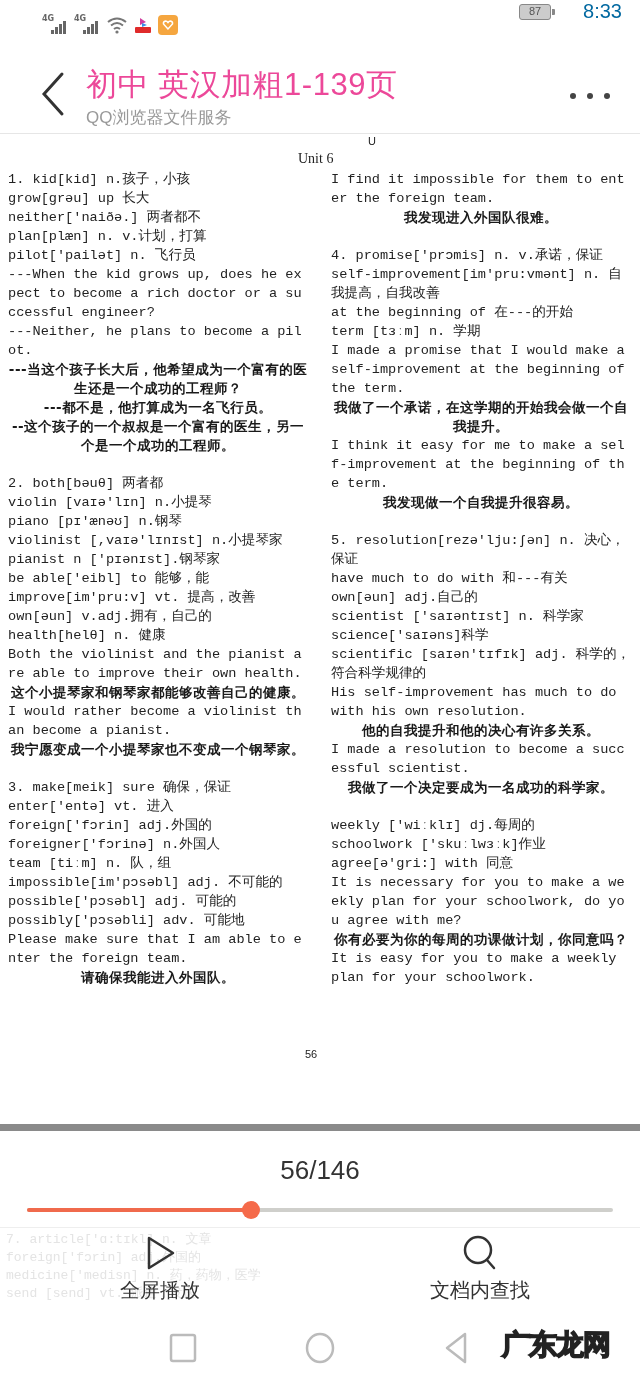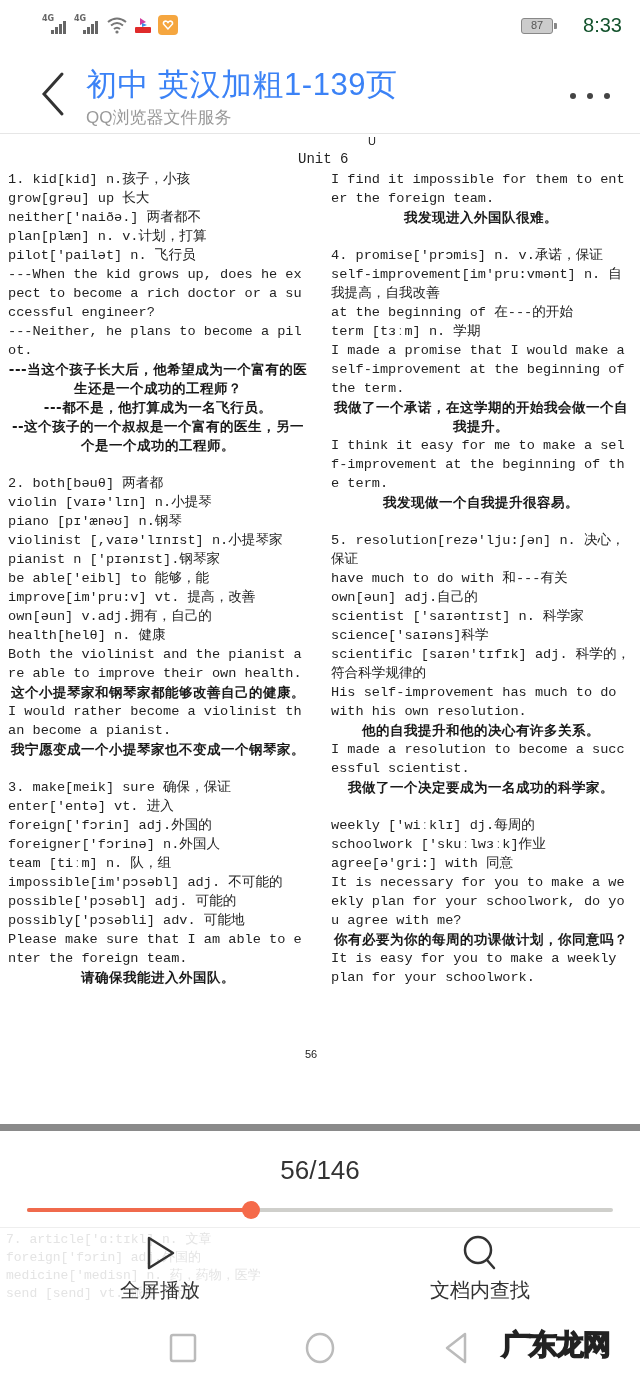--- a/index.html
+++ b/index.html
@@ -9,37 +9,37 @@
   
   .status-bar { position: absolute; left: 0; top: 0; width: 640px; height: 54px; }
   .sb-left { position: absolute; left: 42px; top: 14px; display: flex; align-items: center; gap: 6px; }
   .signal { position: relative; width: 26px; height: 22px; }
   .signal .lbl { position: absolute; left: 0; top: 0; font-size: 8px; color: #666; font-weight: bold; }
   .signal .bars { position: absolute; left: 9px; bottom: 2px; display: flex; align-items: flex-end; gap: 1.5px; }
   .signal .bars i { display: block; width: 2.5px; background: #666; }
   .wifi { width: 22px; height: 18px; position: relative; }
   .app-icon-red { width: 18px; height: 18px; position: relative; }
   .app-icon-orange { width: 20px; height: 20px; background: #f5a63f; border-radius: 4px; display: flex; align-items: center; justify-content: center; }
-  .sb-right { position: absolute; right: 18px; top: 14px; display: flex; align-items: center; gap: 18px; }
+  .sb-right { position: absolute; right: 18px; top: 0; display: flex; align-items: center; gap: 12px; }
   .battery { position: relative; width: 32px; height: 16px; border: 1.5px solid #888; border-radius: 3px; background: #ccc; font-size: 11px; color: #555; text-align: center; line-height: 13px; font-family: "Liberation Sans", sans-serif; }
   .battery::after { content: ""; position: absolute; right: -5px; top: 4px; width: 3px; height: 6px; background: #888; border-radius: 0 1px 1px 0; }
-  .clock { font-size: 20px; color: #14532d; font-family: "Liberation Sans", sans-serif; margin-left: 12px; }
+  .clock { font-size: 20px; color: #0369a1; font-family: "Liberation Sans", sans-serif; margin-left: 20px; }
 
   
   .header { position: absolute; left: 0; top: 54px; width: 640px; height: 80px; border-bottom: 1px solid #e6e6e6; }
   .back-btn { position: absolute; left: 34px; top: 14px; width: 40px; height: 52px; cursor: pointer; }
-  .title { position: absolute; left: 86px; top: 10px; font-size: 31px; color: #3b82f6; font-family: "Liberation Sans", sans-serif; letter-spacing: 0.5px; }
+  .title { position: absolute; left: 86px; top: 10px; font-size: 31px; color: #ec4899; font-family: "Liberation Sans", sans-serif; letter-spacing: 0.5px; }
   .subtitle { position: absolute; left: 86px; top: 52px; font-size: 17px; color: #999; font-family: "Liberation Sans", sans-serif; }
   .more-btn { position: absolute; right: 30px; top: 36px; width: 40px; height: 12px; display: flex; justify-content: space-between; align-items: center; cursor: pointer; }
   .more-btn i { display: block; width: 6px; height: 6px; border-radius: 50%; background: #444; }
 
   
   .doc { position: absolute; left: 0; top: 135px; width: 640px; height: 990px; background: #fff; font-family: "Liberation Serif", "DejaVu Serif", serif; color: #222; }
   .doc .top-u { position: absolute; left: 368px; top: 0px; font-size: 11px; font-family: "Liberation Sans", sans-serif; }
-  .doc .unit { position: absolute; left: 298px; top: 16px; font-size: 14px; font-family: Liberation Mono, monospace; }
+  .doc .unit { position: absolute; left: 298px; top: 16px; font-size: 14px; font-family: Liberation Serif, serif; }
   .col { position: absolute; top: 35px; width: 300px; font-size: 13.6px; line-height: 19px; font-family: "Liberation Mono", "DejaVu Sans Mono", monospace; }
   .col.left { left: 8px; }
   .col.right { left: 331px; }
   .col .ln { white-space: pre-wrap; word-break: break-all; }
   .col .zh { font-family: "DejaVu Sans", sans-serif; font-size: 13.5px; font-weight: bold; color: #1a1a1a; letter-spacing: 0.5px; text-align: center; }
   .col .gap { height: 19px; }
   .page-num { position: absolute; left: 305px; top: 913px; font-size: 11px; font-family: "Liberation Sans", sans-serif; }
 
   
   .divider { position: absolute; left: 0; top: 1124px; width: 640px; height: 7px; background: #8a8a8a; }

